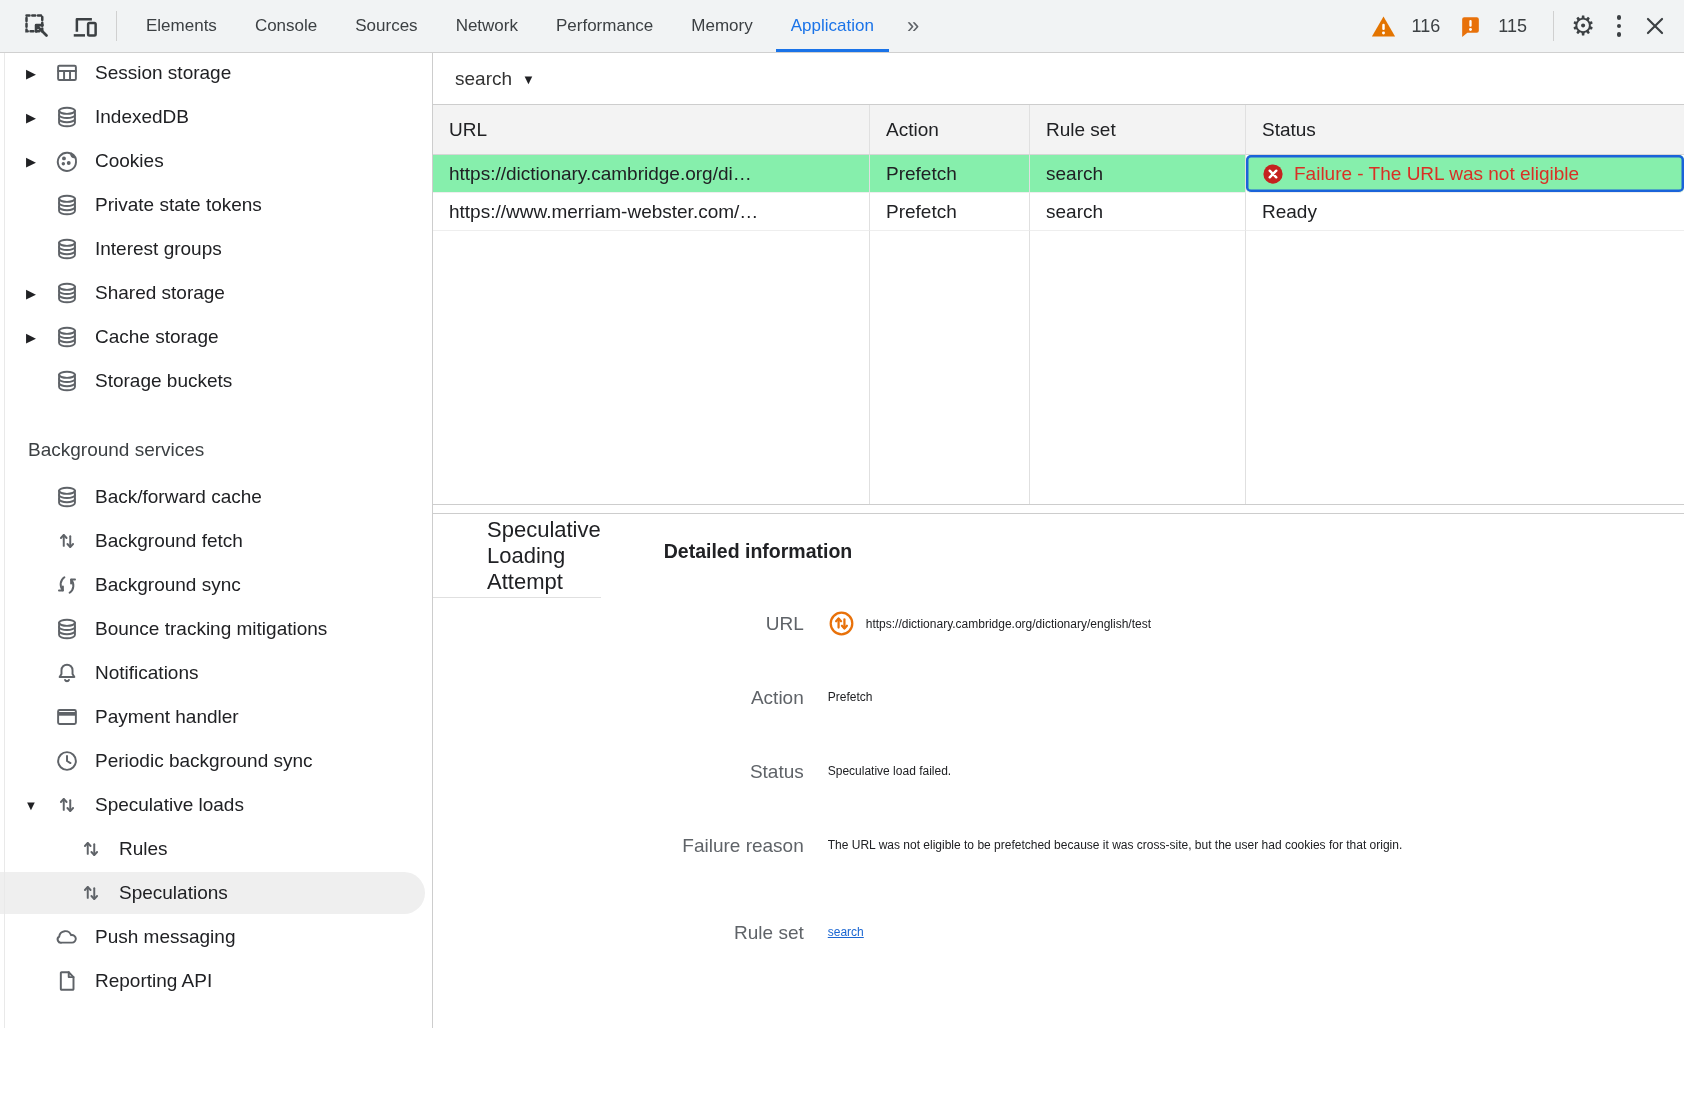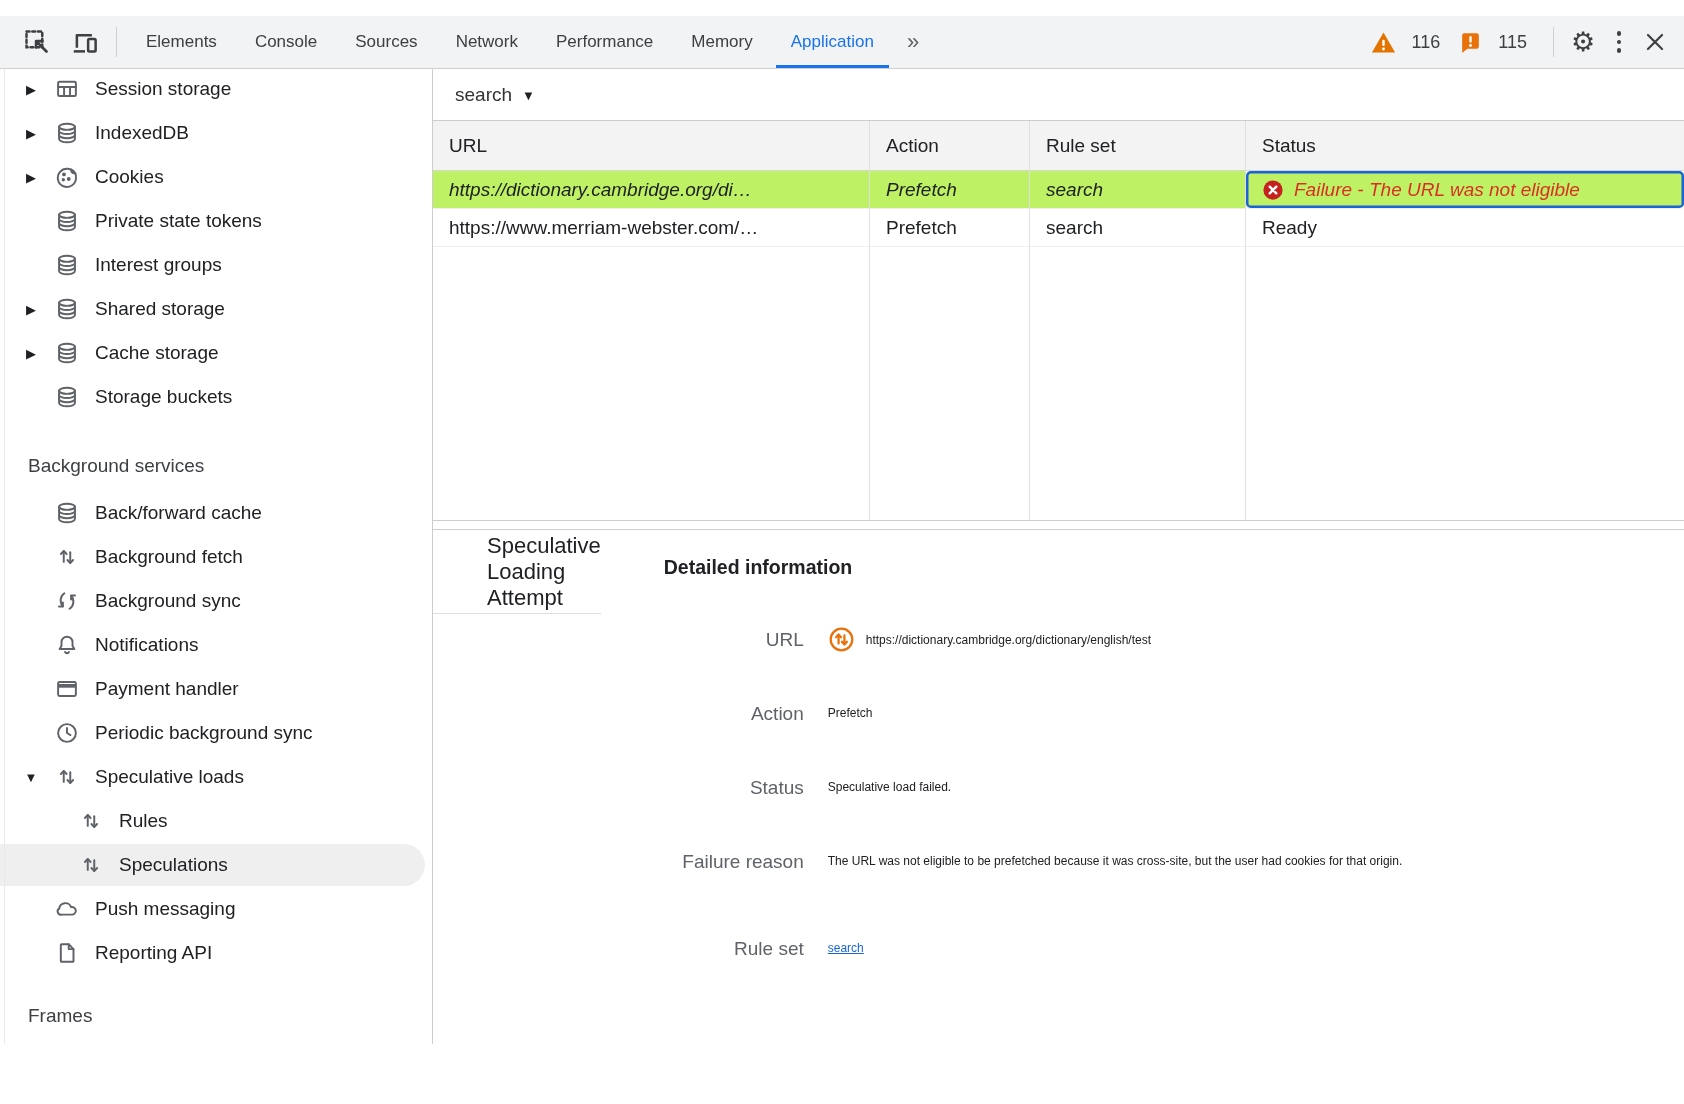--- a/index.html
+++ b/index.html
@@ -1,18 +1,18 @@
 <!DOCTYPE html>
 <html><head>
 <meta charset="utf-8">
 <style>
   * { margin:0; padding:0; box-sizing:border-box; }
   html,body { width:1684px; height:1104px; overflow:hidden; }
   body { font-family:"Liberation Sans", sans-serif; background:#fff; color:#202124; }
-  .devtools { width:1684px; height:1028px; display:flex; flex-direction:column; position:relative;margin-top:16px; }
+  .devtools { width:1684px; height:1028px; display:flex; flex-direction:column; position:relative; }
   .left-edge { position:absolute; left:4px; top:53px; bottom:0; width:1px; background:#e9e9e9; z-index:5; }
 
   
   .tabbar { height:53px; flex:0 0 53px; background:#f1f3f4; border-bottom:1px solid #d0d0d0; display:flex; align-items:stretch; }
   .tabbar-icons { display:flex; align-items:center; padding-left:22px; gap:18px; }
   .tb-iconbtn { width:30px; height:30px; display:flex; align-items:center; justify-content:center; cursor:pointer; }
   .tb-divider { width:1px; height:30px; background:#d0d0d0; align-self:center; margin:0 10px 0 16px; }
   .tabs { display:flex; align-items:stretch; }
   .tab { display:flex; align-items:center; padding:0 15px; margin:0 4px; font-size:17px; color:#3c4043; cursor:pointer; border-bottom:3px solid transparent; border-top:3px solid transparent; white-space:nowrap; }
   .tab.active { color:#1a73e8; border-bottom-color:#1a73e8; }
@@ -49,21 +49,21 @@
   .grid-toolbar { height:52px; flex:0 0 52px; border-bottom:1px solid #cdcdcd; display:flex; align-items:center; padding-left:22px; background:#fff; }
   .ruleset-filter { display:flex; align-items:center; gap:10px; font-size:19px; color:#333; cursor:pointer; }
   .ruleset-filter .caret { font-size:13px; color:#202124; padding-top:2px; }
 
   .datagrid { height:400px; flex:0 0 400px; display:grid; grid-template-columns:437px 160px 216px 1fr; grid-template-rows:50px 38px 38px 1fr; border-bottom:1px solid #cdcdcd; overflow:hidden; }
   .dg-cell { border-right:1px solid #e0e0e0; padding:0 16px; display:flex; align-items:center; font-size:19px; color:#202124; white-space:nowrap; overflow:hidden; }
   .dg-cell.last { border-right:none; }
   .dg-head { background:#f3f3f3; border-bottom:1px solid #d6d6d6; }
   .dg-row1 { border-bottom:1px solid #eee; }
   .dg-row2 { border-bottom:1px solid #eee; }
-  .dg-cell.sel { background:#bef264;font-style:italic; }
+  .dg-cell.sel { background:#86efac; }
   .dg-cell.focus-cell { box-shadow:inset 0 0 0 2.5px #1a63d9; border-radius:5px; }
   .status-fail { display:flex; align-items:center; gap:10px; color:#d93025; overflow:hidden; }
   .status-fail .txt { white-space:nowrap; }
 
   .pane-gap { height:8px; flex:0 0 8px; background:#fff; }
   .details { flex:1; border-top:1px solid #cdcdcd; display:flex; flex-direction:row; min-height:0; background:#fff; }
   .details-header { height:84px; flex:0 0 84px; border-bottom:1px solid #e0e0e0; display:flex; align-items:center; padding-left:54px; }
   .details-title { font-size:22px; color:#202124; }
   .report { padding:26px 32px 0 63px; }
   .report-heading { font-size:19.5px; font-weight:bold; color:#202124; }
@@ -296,20 +296,33 @@
                 <path d="M15.8 10.6 V7 h3.6"></path>
               </svg>
             </span>
             <span class="tree-label">Background sync</span>
           </div>
           <div class="tree-item">
             <div class="hl"></div>
             <span class="expander none">▶</span>
             <span class="tree-icon">
               <svg width="26" height="26" viewBox="0 0 24 24" fill="none" stroke="#5f6368" stroke-width="1.8" stroke-linecap="round" stroke-linejoin="round">
+                <ellipse cx="12" cy="6.3" rx="7.3" ry="2.8"></ellipse>
+                <path d="M4.7 6.3 v11.3 c0 1.6 3.3 2.9 7.3 2.9 s7.3-1.3 7.3-2.9 V6.3"></path>
+                <path d="M4.7 10.1 c0 1.6 3.3 2.9 7.3 2.9 s7.3-1.3 7.3-2.9"></path>
+                <path d="M4.7 13.9 c0 1.6 3.3 2.9 7.3 2.9 s7.3-1.3 7.3-2.9"></path>
+              </svg>
+            </span>
+            <span class="tree-label">Bounce tracking mitigations</span>
+          </div>
+          <div class="tree-item">
+            <div class="hl"></div>
+            <span class="expander none">▶</span>
+            <span class="tree-icon">
+              <svg width="26" height="26" viewBox="0 0 24 24" fill="none" stroke="#5f6368" stroke-width="1.8" stroke-linecap="round" stroke-linejoin="round">
                 <path d="M12 4.3 c2.9 0 5.1 2.3 5.1 5.1 v3.5 l1.7 2.8 H5.2 L6.9 12.9 V9.4 c0-2.8 2.2-5.1 5.1-5.1 z"></path>
                 <path d="M10.2 18.4 a1.9 1.9 0 0 0 3.6 0" fill="#5f6368"></path>
               </svg>
             </span>
             <span class="tree-label">Notifications</span>
           </div>
           <div class="tree-item">
             <div class="hl"></div>
             <span class="expander none">▶</span>
             <span class="tree-icon">

